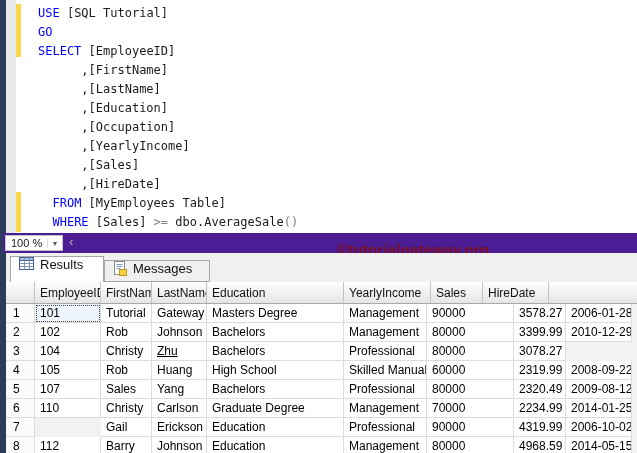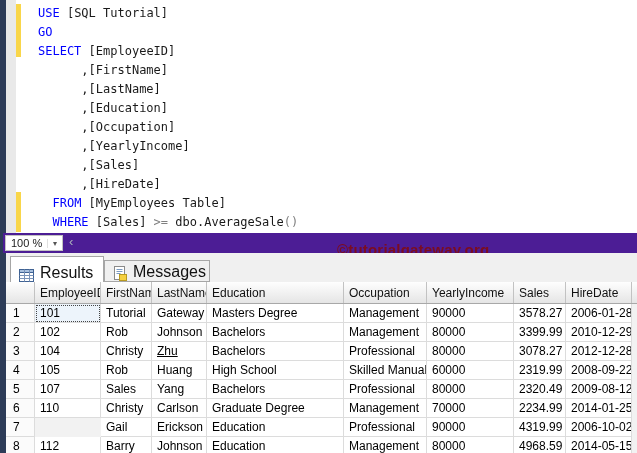--- a/index.html
+++ b/index.html
@@ -30,21 +30,21 @@
   .zoomsel .zv{flex:1;padding-left:5px;}
   .zoomsel .za{width:14px;text-align:center;font-size:8px;color:#555;border-left:1px solid #e0e0e0;}
   .hleft{position:absolute;left:66px;top:1px;font-size:13px;color:#aab2ba;}
 
   
   .watermark{position:absolute;left:337px;top:241px;font-size:15px;font-weight:bold;
              color:#7c0d1f;letter-spacing:.2px;}
 
   
   .tabstrip{position:absolute;left:6px;top:253px;width:631px;height:29px;background:#f0f0f0;}
-  .tab{position:absolute;bottom:0;display:flex;align-items:flex-end;gap:6px;font-size:16px;
+  .tab{position:absolute;bottom:0;display:flex;align-items:flex-start;gap:6px;font-size:13px;
        color:#111;box-sizing:border-box;padding:0 8px;border:1px solid #a6a6a6;
        background:#f0f0f0;cursor:default;}
   .tab.active{height:26px;background:#fff;border-bottom:none;z-index:2;}
   .tab.inactive{height:22px;}
   .tab .ic{display:inline-flex;}
 
   
   .grid{position:absolute;left:6px;top:282px;width:631px;height:171px;background:#f2f2f2;
         font-size:12px;overflow:hidden;}
   .hrow{display:flex;height:22px;background:linear-gradient(#fefefe,#e5e5e5);
@@ -110,21 +110,20 @@
     </div>
   </div>
 
   <div class="grid" id="grid">
       <div class="hrow">
         <div class="hcell" style="width: 29px;"></div>
         <div class="hcell" style="width: 66px;">EmployeeID</div>
         <div class="hcell" style="width: 51px;">FirstName</div>
         <div class="hcell" style="width: 55px;">LastName</div>
         <div class="hcell" style="width: 137px;">Education</div>
-        <div class="hcell" style="width: 83px;">Occupation</div>
         <div class="hcell" style="width: 87px;">YearlyIncome</div>
         <div class="hcell" style="width: 52px;">Sales</div>
         <div class="hcell" style="width: 66px;">HireDate</div>
       </div>
       <div class="grow">
         <div class="cell rnc" style="width: 29px;">1</div>
         <div class="cell sel" style="width: 66px;">101</div>
         <div class="cell" style="width: 51px;">Tutorial</div>
         <div class="cell" style="width: 55px;">Gateway</div>
         <div class="cell" style="width: 137px;">Masters Degree</div>
@@ -146,21 +145,20 @@
       </div>
       <div class="grow">
         <div class="cell rnc" style="width: 29px;">3</div>
         <div class="cell" style="width: 66px;">104</div>
         <div class="cell" style="width: 51px;">Christy</div>
         <div class="cell" style="width: 55px; text-decoration: underline;">Zhu</div>
         <div class="cell" style="width: 137px;">Bachelors</div>
         <div class="cell" style="width: 83px;">Professional</div>
         <div class="cell" style="width: 87px;">80000</div>
         <div class="cell" style="width: 52px;">3078.27</div>
-        <div class="cell" style="width: 66px;">2012-12-28</div>
       </div>
       <div class="grow">
         <div class="cell rnc" style="width: 29px;">4</div>
         <div class="cell" style="width: 66px;">105</div>
         <div class="cell" style="width: 51px;">Rob</div>
         <div class="cell" style="width: 55px;">Huang</div>
         <div class="cell" style="width: 137px;">High School</div>
         <div class="cell" style="width: 83px;">Skilled Manual</div>
         <div class="cell" style="width: 87px;">60000</div>
         <div class="cell" style="width: 52px;">2319.99</div>

